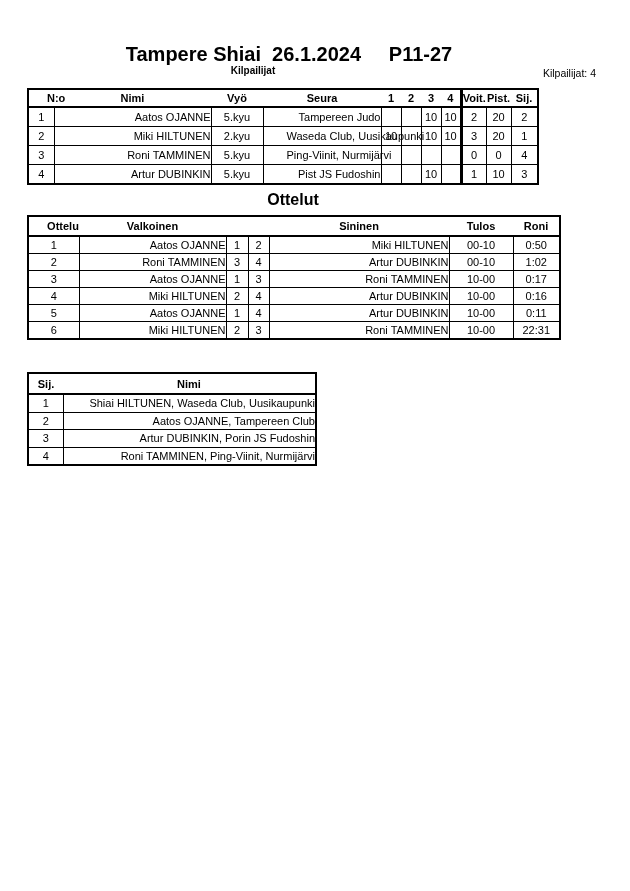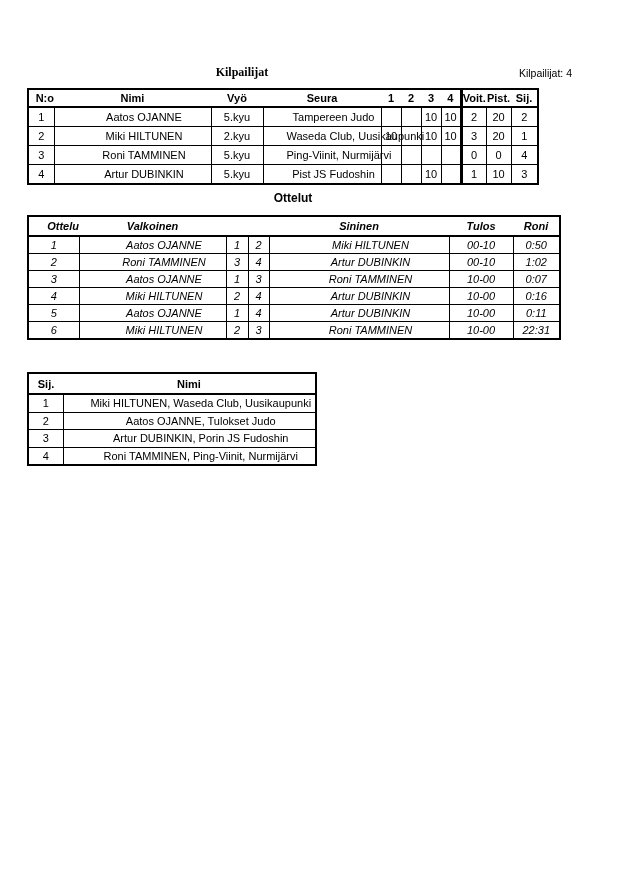--- a/index.html
+++ b/index.html
@@ -10,72 +10,73 @@
     color: #000000;
   }
   .page { position: relative; width: 630px; height: 891px; background: #fff; overflow: hidden; }
 
   .title {
     position: absolute; left: 0; top: 43px; width: 578px;
     text-align: center; font-size: 20px; font-weight: bold;
     white-space: pre; letter-spacing: 0px;
   }
   .subtitle {
-    position: absolute; left: 4px; top: 65px; width: 476px;
-    text-align: center; font-size: 12px; font-weight: bold; font-family: Liberation Serif, serif;
+    position: absolute; left: 15px; top: 65px; width: 476px;
+    text-align: center; font-size: 10px; font-weight: bold;
   }
   .kilp-count {
-    position: absolute; top: 67px; left: 412px; width: 160px;
+    position: absolute; top: 67px; left: 436px; width: 160px;
     text-align: right; font-size: 10.5px;
   }
   .sec-title {
-    position: absolute; font-size: 12px; font-weight: bold; text-align: center;
+    position: absolute; font-size: 16px; font-weight: bold; text-align: center;
   }
   .ottelut-title { left: 27px; top: 191px; width: 532px; }
   .tulokset-title { left: 27px; top: 353px; width: 288px; }
 
   table {
     position: absolute;
     border-collapse: collapse;
     table-layout: fixed;
     background: transparent;
   }
   th, td {
     padding: 0;
     font-size: 11px;
     vertical-align: middle;
     overflow: visible;
   }
   th { font-weight: bold; border: none; border-bottom: 2px solid #000; }
   td { border: 1px solid #000; }
 
   .t1 { left: 27px; top: 88px;  width: 510px; border: 2px solid #000; }
-  .t2 { left: 27px; top: 215px; width: 532px; border: 2px solid #000; font-style: italic; }
+  .t2 { left: 27px; top: 215px; width: 532px; border: 2px solid #000; }
   .t3 { left: 27px; top: 372px; width: 288px; border: 2px solid #000; }
 
   .t1 th { height: 16px; }
   .t1 td { height: 18px; }
   .t2 th { height: 18px; }
   .t2 td { height: 16px; }
   .t3 th { height: 19px; }
   .t3 td { height: 16.5px; }
 
-  .al { text-align: center; padding-left: 23px; }
-  .alh { text-align: right; padding-left: 6px; }
+  .al { text-align: right; padding-left: 23px; }
+  .alh { text-align: center; padding-left: 18px; }
   .ac { text-align: center; }
   .nowrap { white-space: nowrap; }
 
   
   .voit-sep { border-left: 3px solid #000 !important; }
 </style>
 </head>
 <body>
 
 <div class="page">
 
+  <div class="title">Tampere Shiai  26.1.2024     P11-27</div>
   <div class="subtitle">Kilpailijat</div>
   <div class="kilp-count">Kilpailijat: 4</div>
 
   <table class="t1">
     <colgroup>
       <col style="width:26px">
         <col style="width:157px">
         <col style="width:52px">
         <col style="width:118px">
       <col style="width:20px">
@@ -199,21 +200,21 @@
         <td class="ac">00-10</td>
         <td class="ac">1:02</td>
       </tr>
       <tr>
         <td class="ac">3</td>
         <td class="al nowrap">Aatos OJANNE</td>
         <td class="ac">1</td>
         <td class="ac">3</td>
         <td class="al nowrap">Roni TAMMINEN</td>
         <td class="ac">10-00</td>
-        <td class="ac">0:07</td>
+        <td class="ac">0:17</td>
       </tr>
       <tr>
         <td class="ac">4</td>
         <td class="al nowrap">Miki HILTUNEN</td>
         <td class="ac">2</td>
         <td class="ac">4</td>
         <td class="al nowrap">Artur DUBINKIN</td>
         <td class="ac">10-00</td>
         <td class="ac">0:16</td>
       </tr>
@@ -246,25 +247,25 @@
     </colgroup>
     <thead>
       <tr>
         <th class="ac">Sij.</th>
         <th class="ac">Nimi</th>
       </tr>
     </thead>
     <tbody>
       <tr>
         <td class="ac">1</td>
-        <td class="al nowrap">Miki HILTUNEN, Waseda Club, Uusikaupunki</td>
-      </tr>
-      <tr>
-        <td class="ac">2</td>
-        <td class="al nowrap">Aatos OJANNE, Tulokset Judo</td>
+        <td class="al nowrap">Shiai HILTUNEN, Waseda Club, Uusikaupunki</td>
+      </tr>
+      <tr>
+        <td class="ac">2</td>
+        <td class="al nowrap">Aatos OJANNE, Tampereen Club</td>
       </tr>
       <tr>
         <td class="ac">3</td>
         <td class="al nowrap">Artur DUBINKIN, Porin JS Fudoshin</td>
       </tr>
       <tr>
         <td class="ac">4</td>
         <td class="al nowrap">Roni TAMMINEN, Ping-Viinit, Nurmijärvi</td>
       </tr>
     </tbody>

